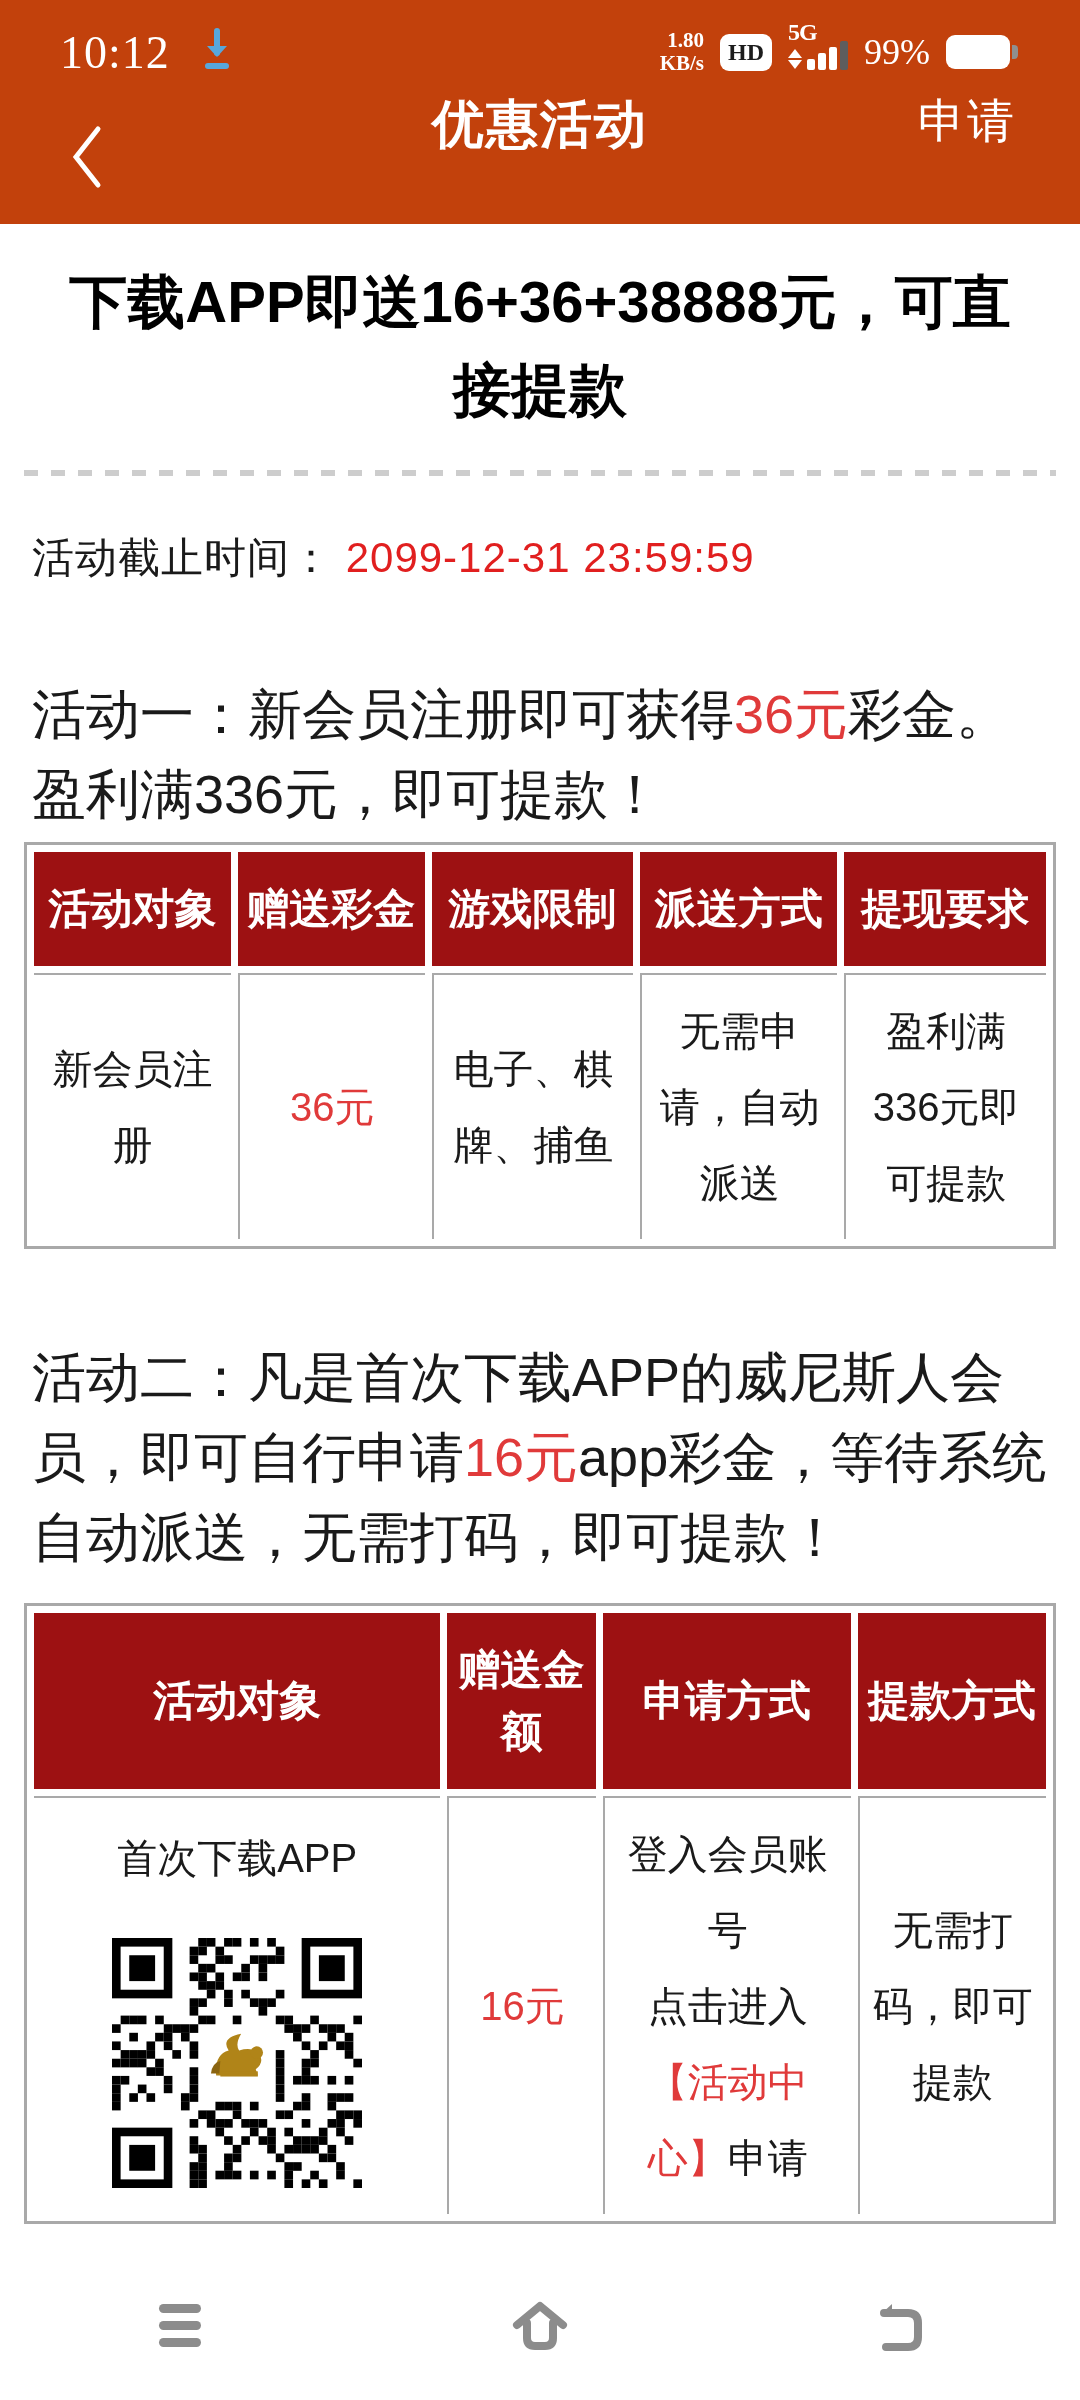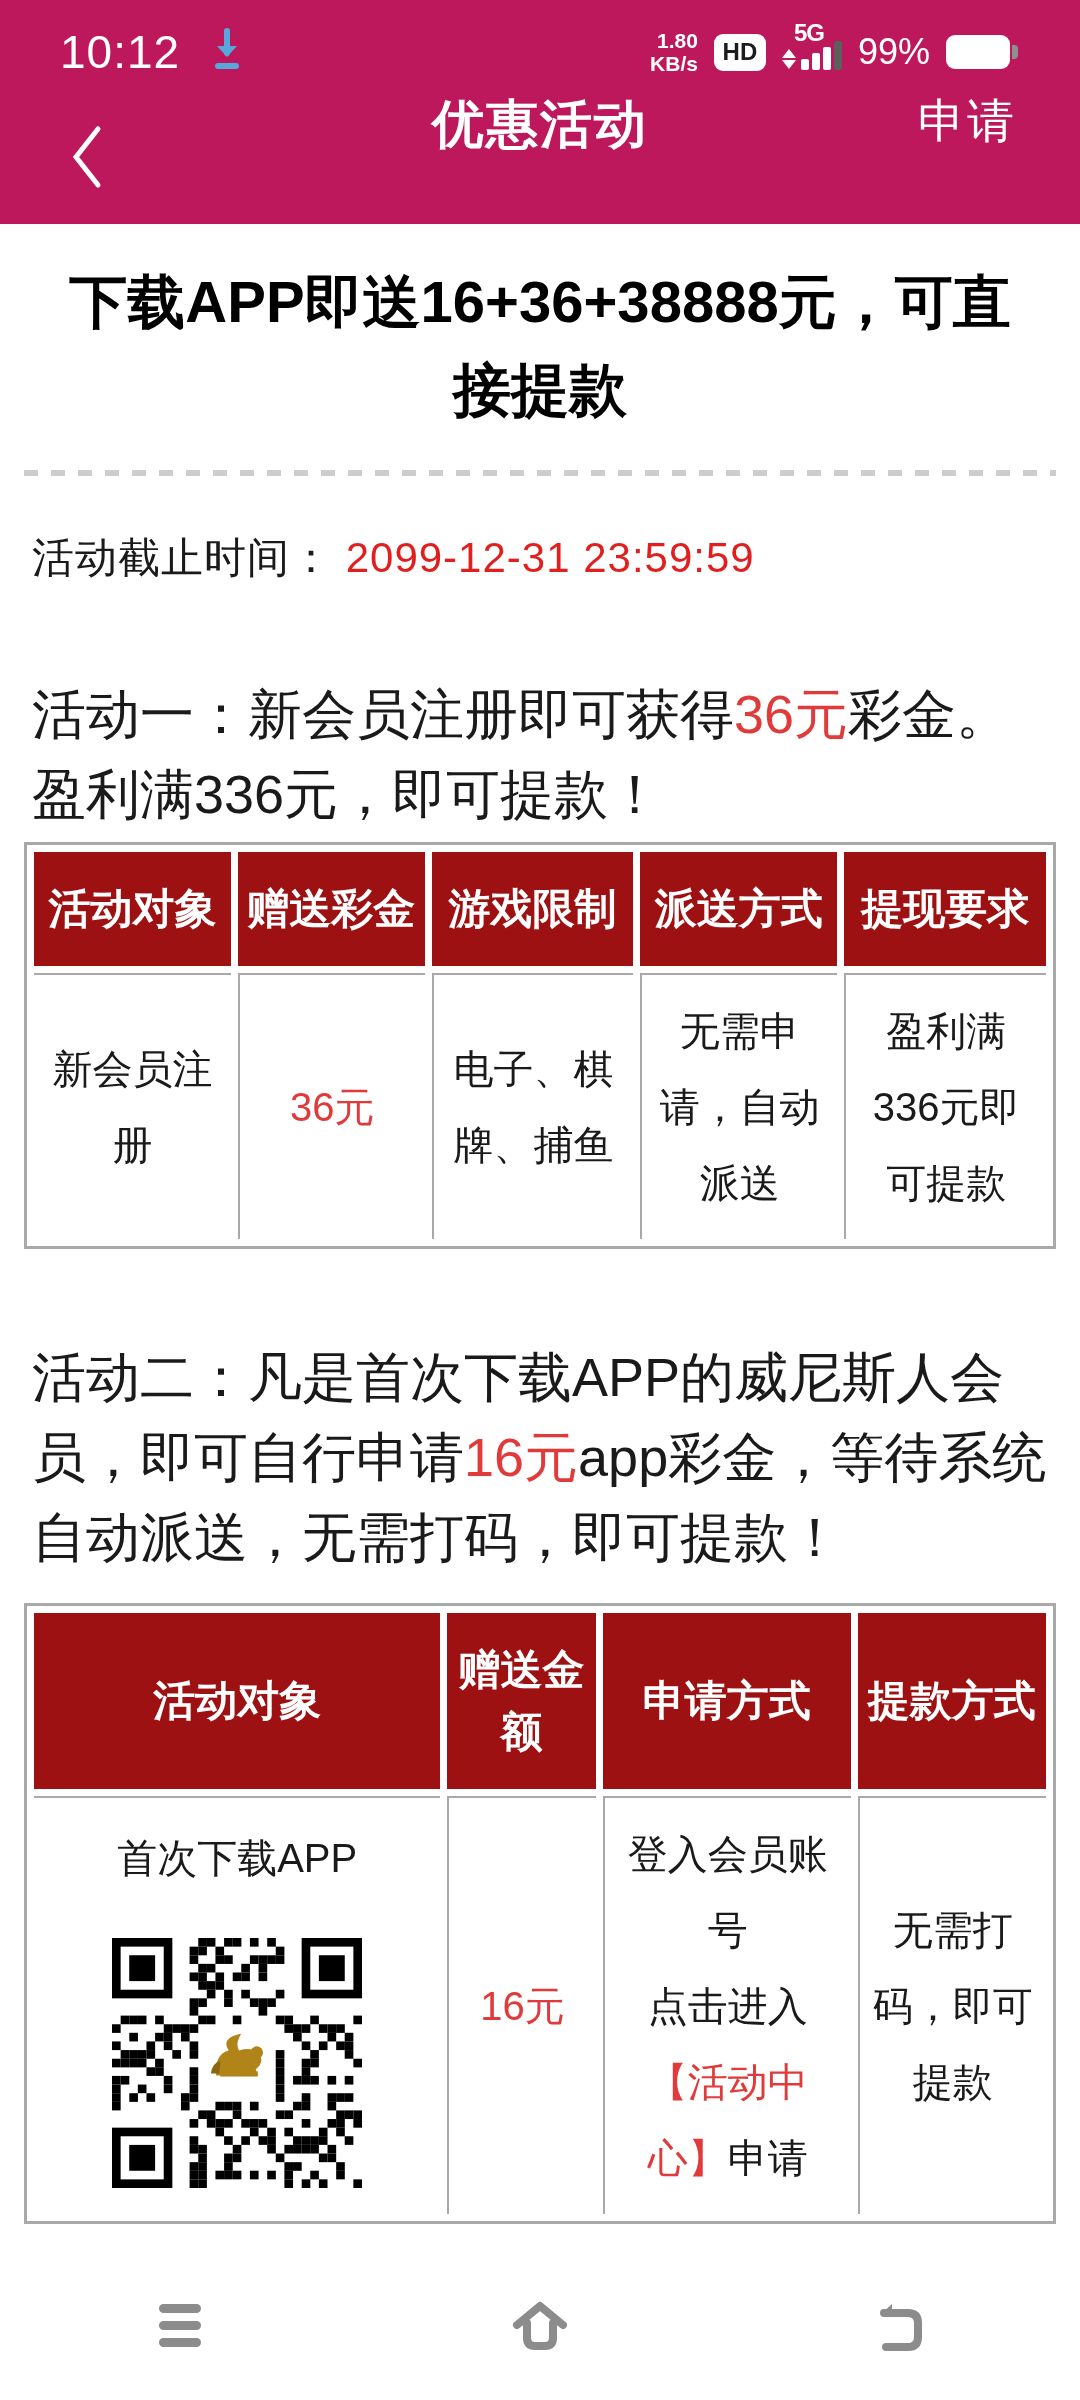--- a/index.html
+++ b/index.html
@@ -1,30 +1,30 @@
 <!DOCTYPE html>
 <html><head>
 <meta charset="utf-8">
 <style>
   * { margin:0; padding:0; box-sizing:border-box; }
   html,body { width:1080px; }
   body { font-family:"Liberation Sans","DejaVu Sans",sans-serif; background:#ffffff; }
   .page { position:relative; width:1080px; height:2400px; overflow:hidden; background:#fff; }
 
   
-  .top-dark { background:#be185d; color:#fff; }
+  .top-dark { background:#c2410c; color:#fff;font-family:Liberation Serif, serif; }
   .statusbar { height:90px; display:flex; align-items:center; padding:14px 62px 0 60px; }
   .sb-time { font-size:46px; font-weight:400; letter-spacing:1px; }
   .sb-dl { margin-left:30px; }
   .sb-right { margin-left:auto; display:flex; align-items:center; gap:16px; }
   .sb-speed { display:flex; flex-direction:column; align-items:flex-end; font-size:21px; line-height:23px; font-weight:700; }
   .hd-badge { width:52px; height:37px; background:#fff; color:#1c1c1c; border-radius:9px;
               font-size:24px; font-weight:800; display:flex; align-items:center; justify-content:center; letter-spacing:0; }
   .sig { display:flex; align-items:flex-end; gap:3px; position:relative; padding-top:6px; }
-  .sig-5g { position:absolute; top:-16px; left:12px; font-size:24px; font-weight:800; letter-spacing:-1px; }
+  .sig-5g { position:absolute; top:-16px; left:0; font-size:24px; font-weight:800; letter-spacing:-1px; }
   .sig-arrows { display:flex; flex-direction:column; gap:2px; margin-right:2px; margin-bottom:1px; }
   .tri-up { width:0; height:0; border-left:7px solid transparent; border-right:7px solid transparent; border-bottom:9px solid #fff; }
   .tri-dn { width:0; height:0; border-left:7px solid transparent; border-right:7px solid transparent; border-top:9px solid #fff; }
   .bar { width:8px; background:#fff; border-radius:2px; }
   .b1{height:11px} .b2{height:17px} .b3{height:23px} .b4{height:29px; background:#5d5d5d;}
   .sb-batt-pct { font-size:36px; font-weight:400; }
   .battery { display:flex; align-items:center; }
   .batt-body { width:64px; height:34px; background:#fff; border-radius:9px; }
   .batt-tip { width:6px; height:14px; background:#8f8f8f; border-radius:0 4px 4px 0; margin-left:2px; }
 

